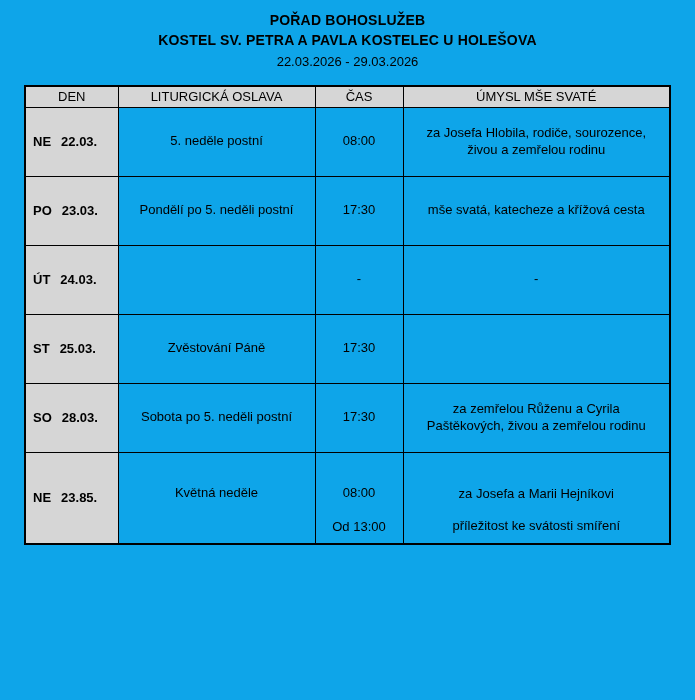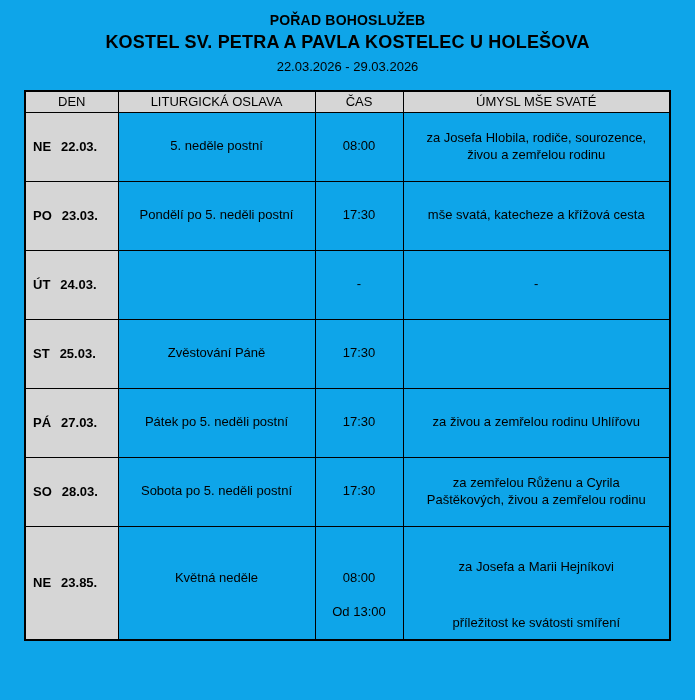--- a/index.html
+++ b/index.html
@@ -19,21 +19,21 @@
     padding-top: 12px;
     overflow: hidden;
   }
   .doc-header { text-align: center; }
   .doc-title {
     font-size: 14px;
     font-weight: bold;
     letter-spacing: 0.2px;
   }
   .doc-subtitle {
-    font-size: 18px;
+    font-size: 14px;
     font-weight: bold;
     margin-top: 4px;
     letter-spacing: 0.2px;
   }
   .doc-daterange {
     font-size: 13px;
     margin-top: 6px;
   }
   table.schedule {
     border-collapse: collapse;
@@ -195,43 +195,20 @@
           </td>
           <td>
             <div class="cell-wrap" style="height: 68px;">
               <div></div>
             </div>
           </td>
         </tr>
         <tr>
           <td class="day-cell">
             <div class="day-wrap" style="height: 68px;">
-              <span>PÁ</span>
-              <span>27.03.</span>
-            </div>
-          </td>
-          <td>
-            <div class="cell-wrap" style="height: 68px;">
-              <div>Pátek po 5. neděli postní</div>
-            </div>
-          </td>
-          <td>
-            <div class="cell-wrap" style="height: 68px;">
-              <div>17:30</div>
-            </div>
-          </td>
-          <td>
-            <div class="cell-wrap" style="height: 68px;">
-              <div>za živou a zemřelou rodinu Uhlířovu</div>
-            </div>
-          </td>
-        </tr>
-        <tr>
-          <td class="day-cell">
-            <div class="day-wrap" style="height: 68px;">
               <span>SO</span>
               <span>28.03.</span>
             </div>
           </td>
           <td>
             <div class="cell-wrap" style="height: 68px;">
               <div>Sobota po 5. neděli postní</div>
             </div>
           </td>
           <td>
@@ -257,21 +234,21 @@
               <div>Květná neděle</div>
             </div>
           </td>
           <td>
             <div class="cell-wrap multi" style="height: 90px;">
               <div>08:00</div>
               <div>Od 13:00</div>
             </div>
           </td>
           <td>
-            <div class="cell-wrap multi" style="height: 112px;">
+            <div class="cell-wrap multi" style="height: 88px;">
               <div>za Josefa a Marii Hejníkovi</div>
               <div>příležitost ke svátosti smíření</div>
             </div>
           </td>
         </tr>
       </tbody>
   </table>
 </div>
 
 </body></html>

